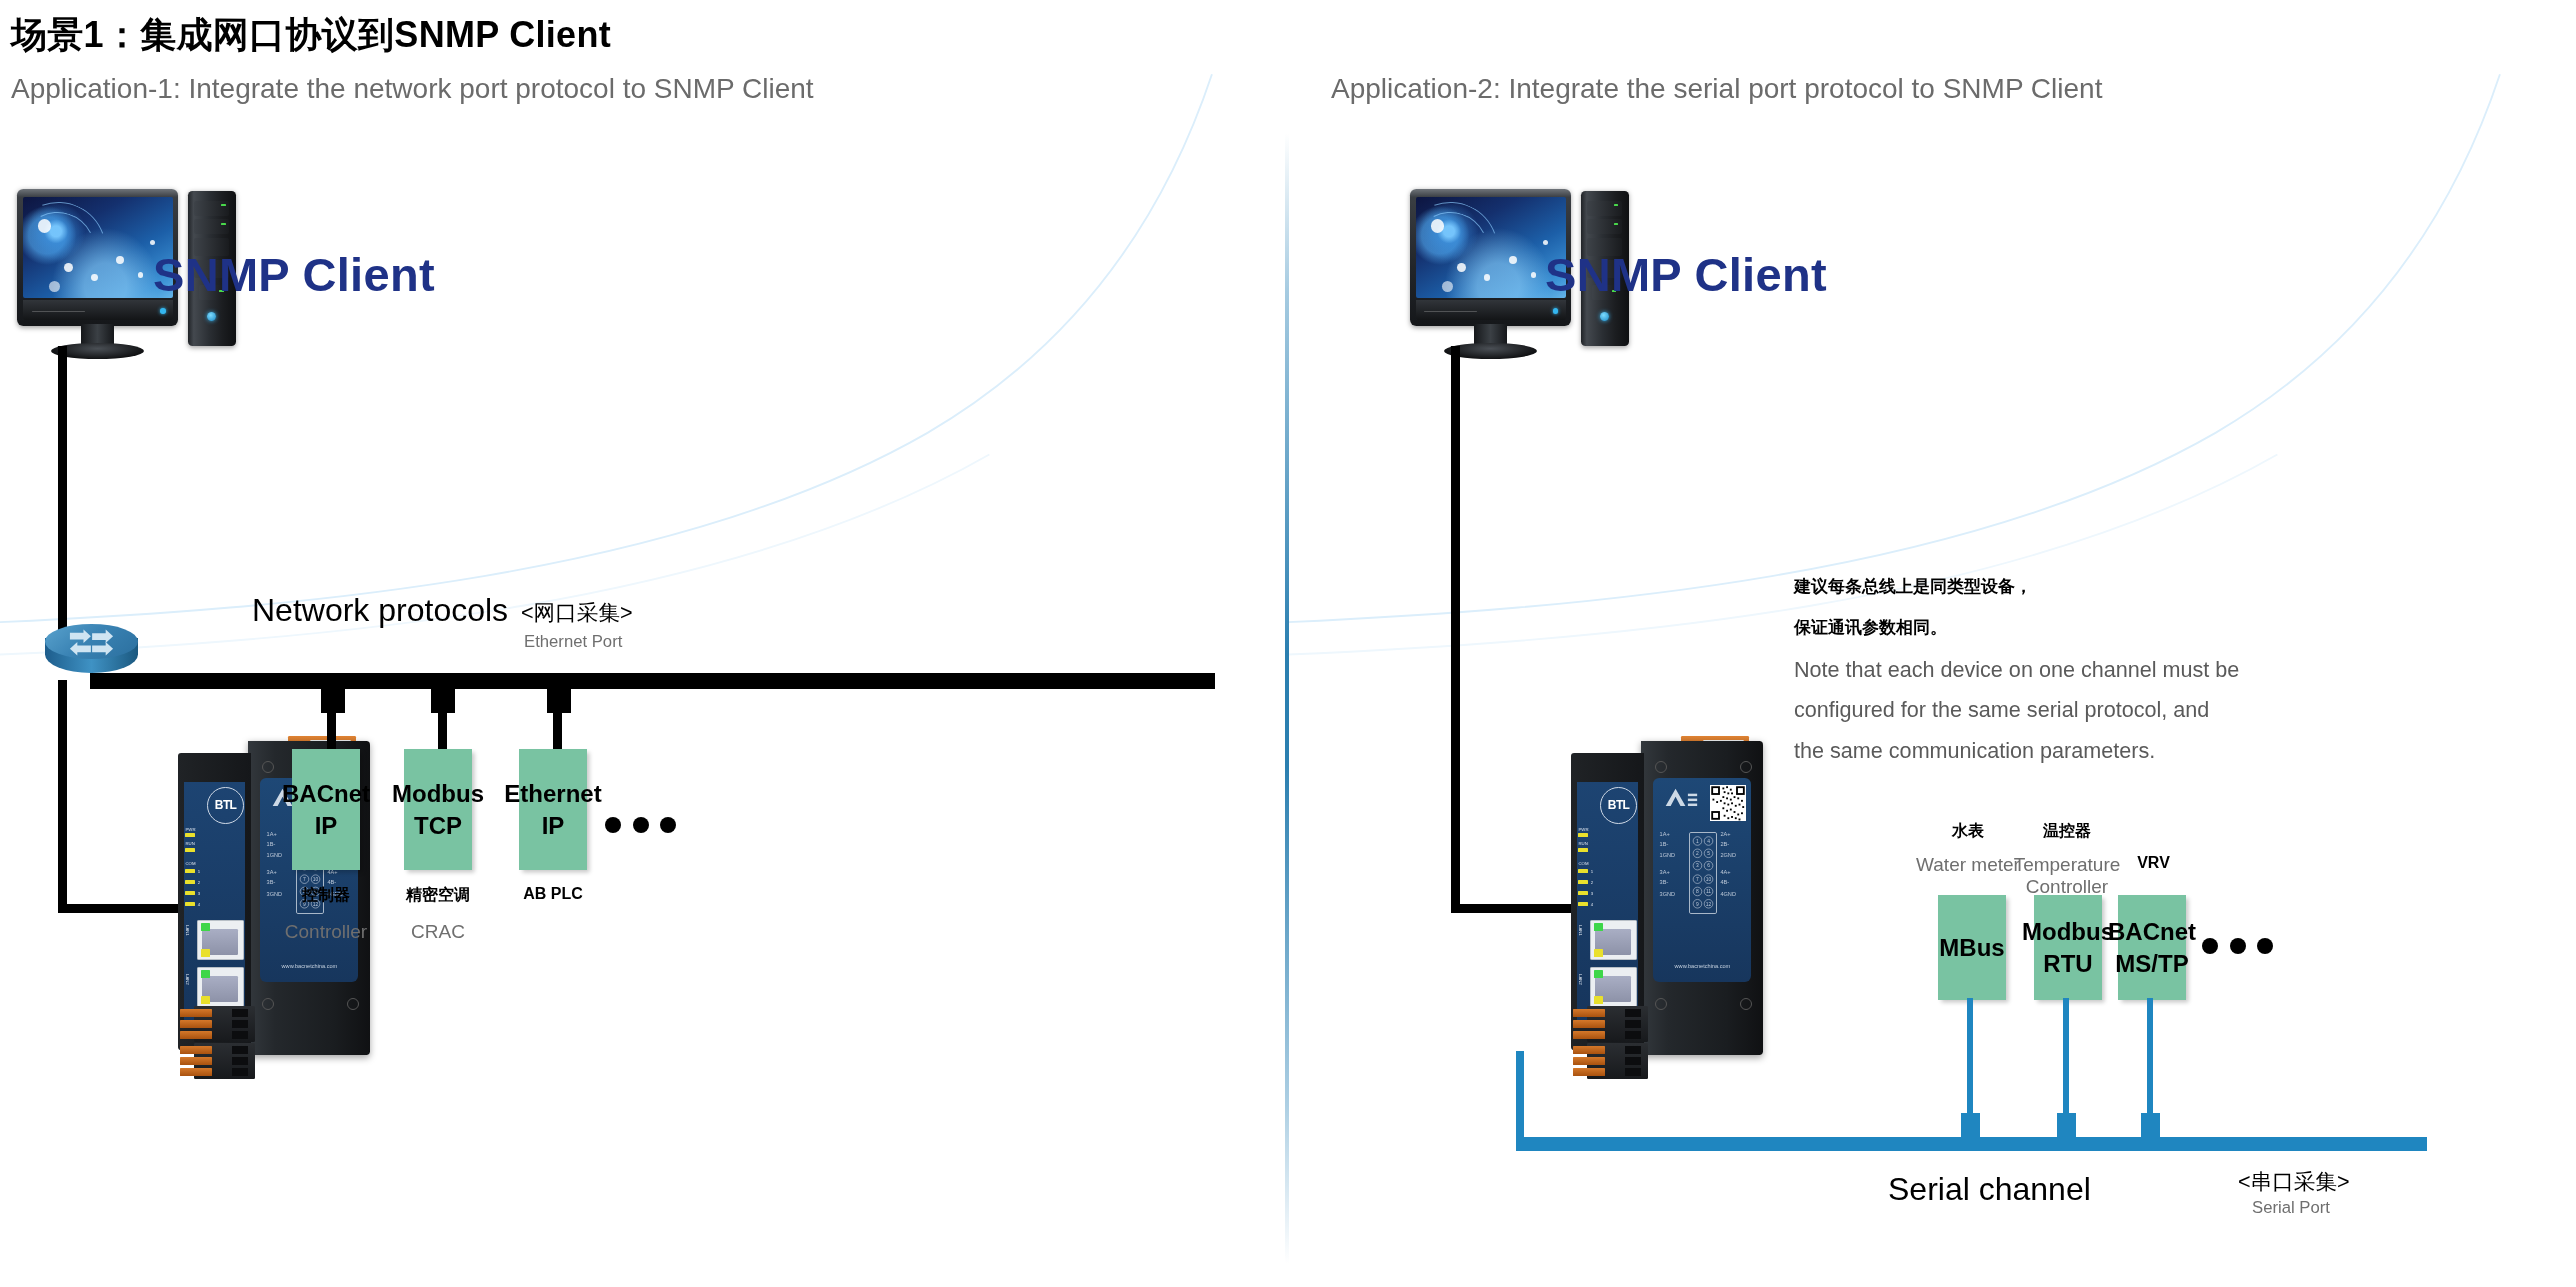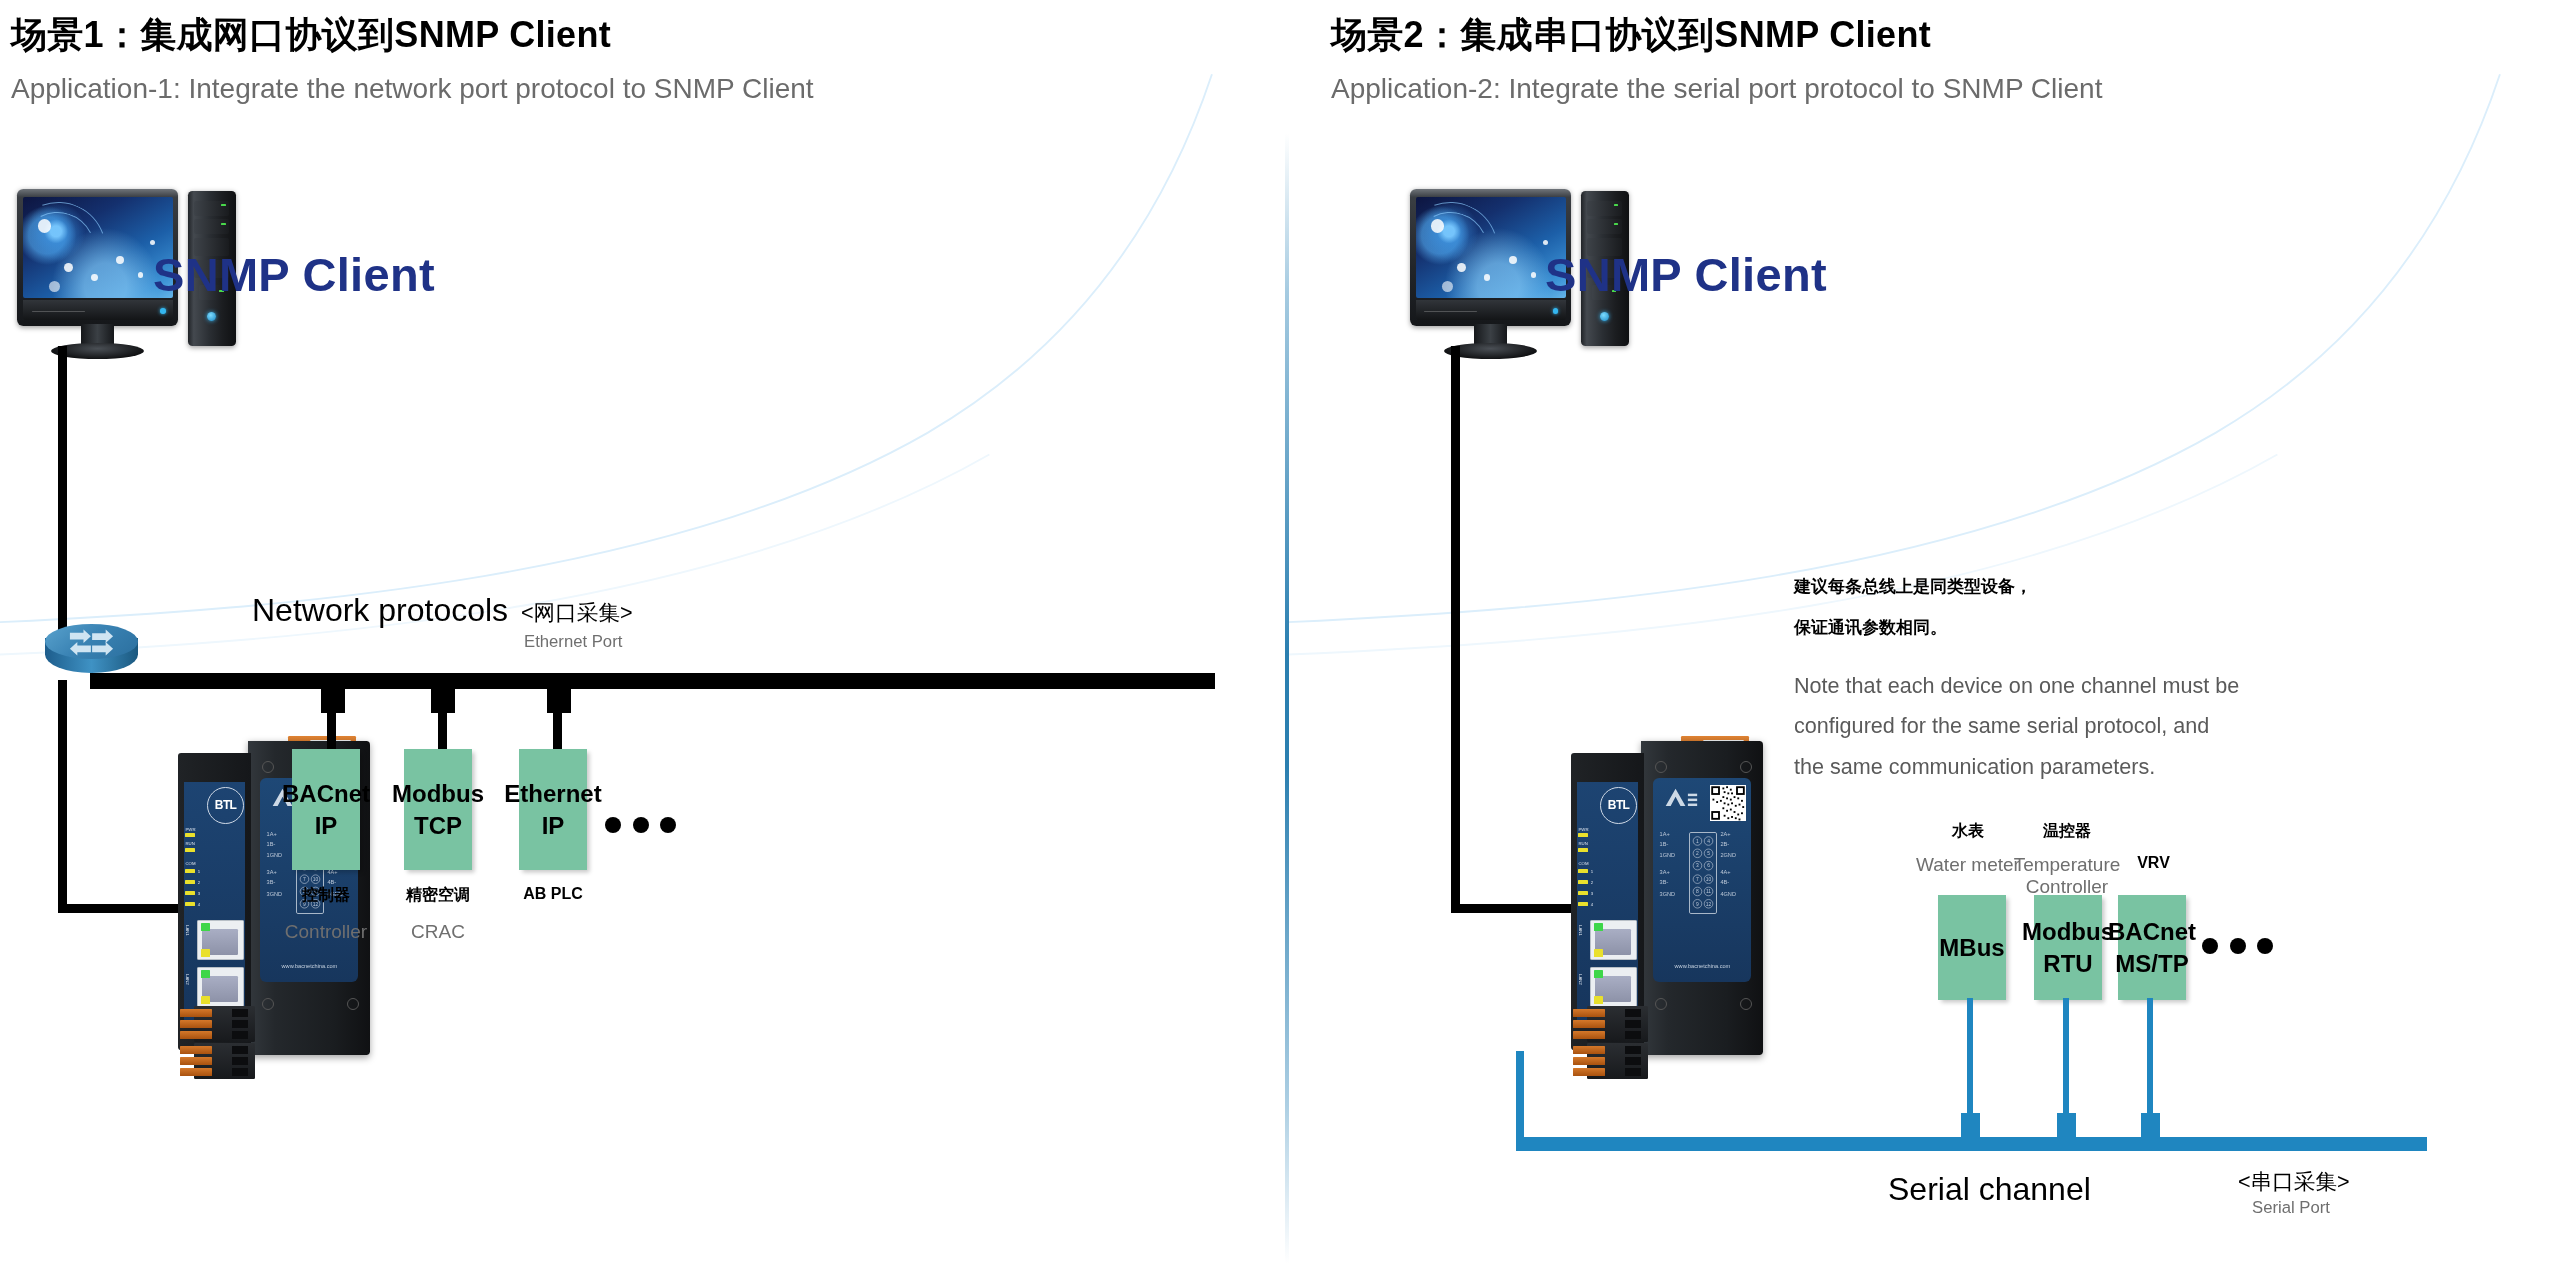--- a/index.html
+++ b/index.html
@@ -112,21 +112,21 @@
   
   .blk{position:absolute;background:#000;}
   .blu{position:absolute;background:#1f86c0;}
 
   
   .dots{position:absolute;display:flex;gap:11.7px;}
   .dots i{display:block;width:16px;height:16px;border-radius:50%;background:#000;}
 
   
   .note-cn{position:absolute;font-size:17px;font-weight:bold;color:#000;white-space:nowrap;}
-  .note-en{position:absolute;font-size:21.6px;color:#5a5a5a;white-space:nowrap;margin-top:16px;}
+  .note-en{position:absolute;font-size:21.6px;color:#5a5a5a;white-space:nowrap;}
 </style>
 </head>
 <body>
 
 <svg class="swoosh" width="1288" height="1288" style="left:0;top:0" viewBox="0 0 2083 2083">
   <path d="M -40,1008 C 500,985 1100,930 1500,700 C 1760,548 1890,330 1960,120" fill="none" stroke="#dbeefb" stroke-width="3"></path>
   <path d="M -40,1060 C 560,1038 1180,975 1600,735" fill="none" stroke="#eef7fd" stroke-width="3"></path>
 </svg>
 <svg class="swoosh" width="1288" height="1288" style="left:1288px;top:0" viewBox="0 0 2083 2083">
   <path d="M -40,1008 C 500,985 1100,930 1500,700 C 1760,548 1890,330 1960,120" fill="none" stroke="#dbeefb" stroke-width="3"></path>
@@ -385,21 +385,20 @@
   <div class="lbl-cn" style="left:258px;top:885px;width:136px">控制器</div>
   <div class="lbl-en" style="left:258px;top:921px;width:136px">Controller</div>
   <div class="lbl-cn" style="left:370px;top:885px;width:136px">精密空调</div>
   <div class="lbl-en" style="left:370px;top:921px;width:136px">CRAC</div>
   <div class="lbl-cn" style="left:485px;top:885px;width:136px">AB PLC</div>
   <div class="lbl-en" style="left:485px;top:921px;width:136px"></div>
 </div>
 
 <div class="panel" id="panel-right">
 
-  <div class="title-cn" style="left:43px;top:11px">场景2：集成串口协议到SNMP Client</div>
   <div class="title-en" style="left:43px;top:73px">Application-2: Integrate the serial port protocol to SNMP Client</div>
 
   <div class="computer" style="left:122px;top:189px">
     <div class="mon-body">
       <div class="mon-screen">
         <div class="arc" style="left:-12.4px;top:5px;width:93px;height:93px;transform:rotate(25deg)"></div>
         <div class="arc" style="left:-3.1px;top:15px;width:73px;height:73px;transform:rotate(18deg)"></div>
         <div class="glow" style="left:15px;top:22px;width:13.6px;height:13.6px"></div>
         <div class="glow" style="left:41px;top:66px;width:9.3px;height:9.3px"></div>
         <div class="glow" style="left:68px;top:77px;width:6.8px;height:6.8px"></div>

